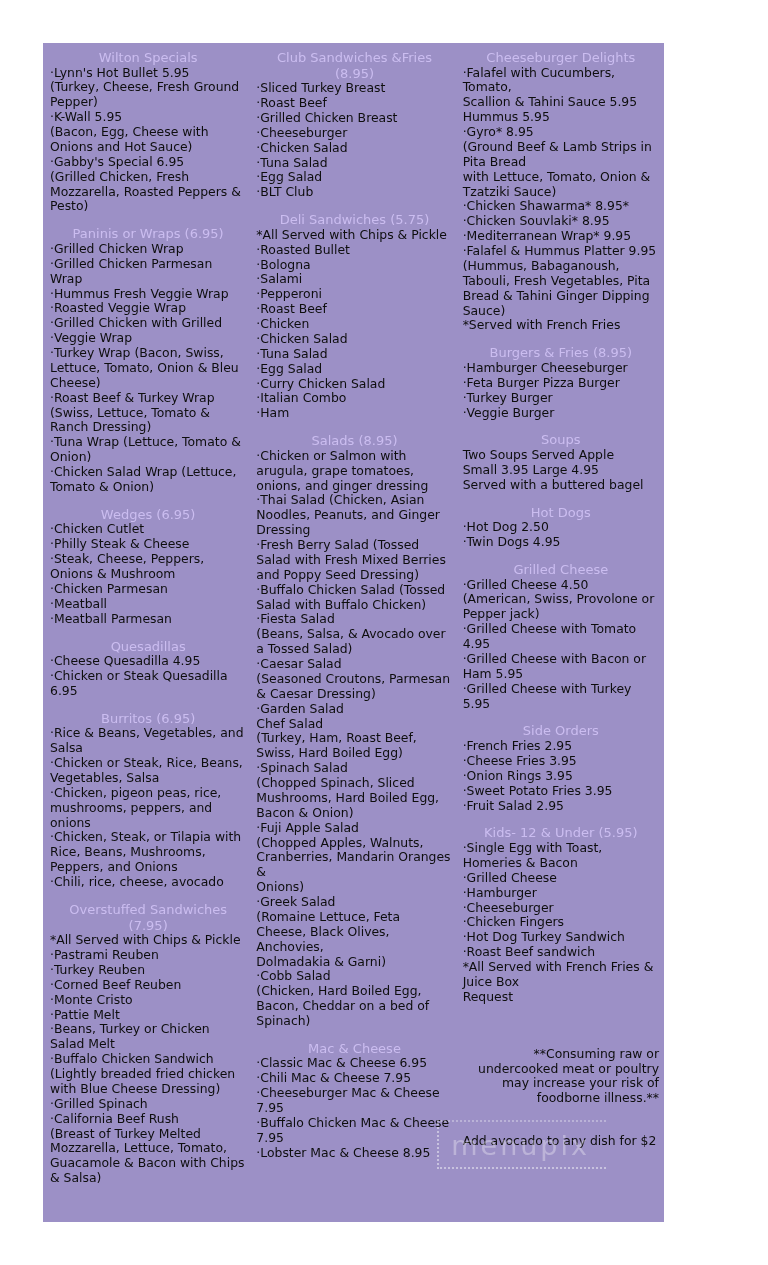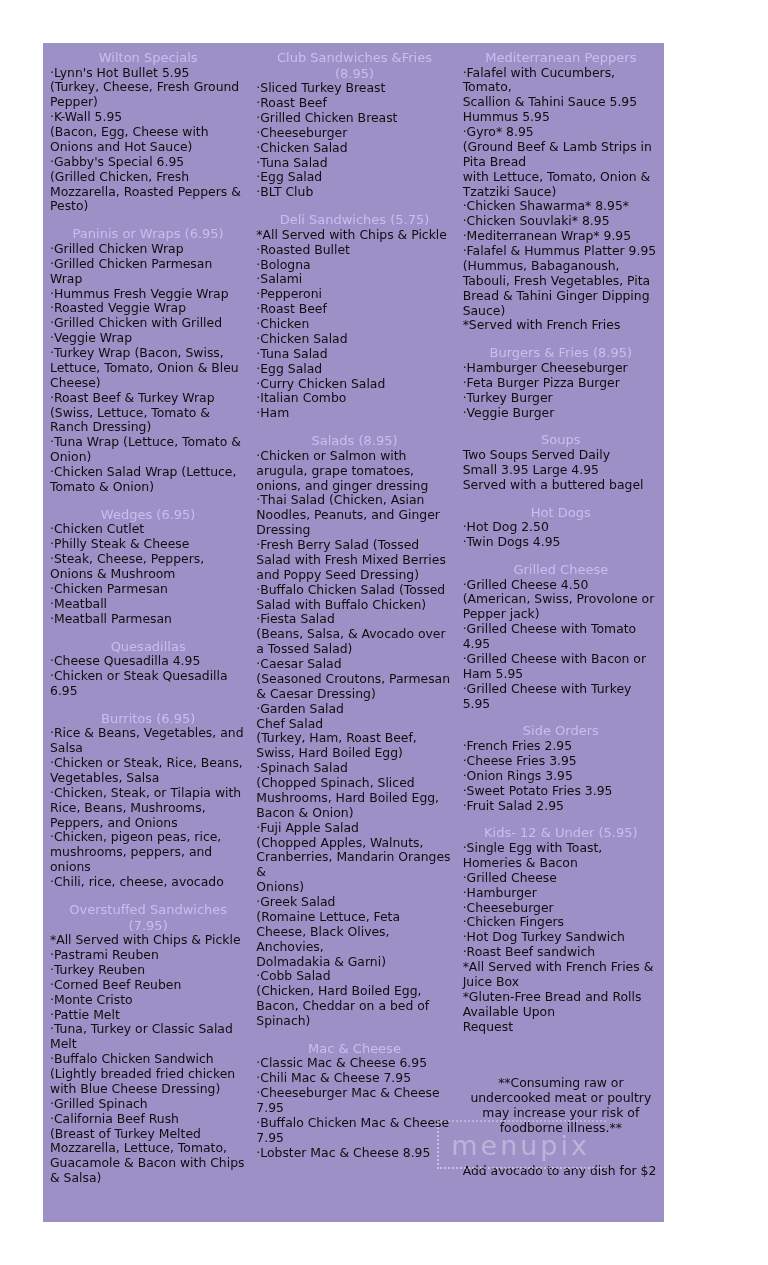--- a/index.html
+++ b/index.html
@@ -35,21 +35,21 @@
     white-space: pre-line;
     line-height: 1.2;
   }
   .item {
     margin: 0;
     font-size: 12.4px;
     line-height: 1.2;
     color: #0e0e0e;
     word-wrap: break-word;
   }
-  .section.center { text-align: center; }
+  .section.center { text-align: right; }
   .watermark {
     position: absolute;
     right: 58px; bottom: 53px;
     color: rgba(255,255,255,0.32);
     font-size: 27px;
     letter-spacing: 3px;
     border-left: 2px dotted rgba(255,255,255,0.45);
     border-bottom: 2px dotted rgba(255,255,255,0.45);
     border-top: 2px dotted rgba(255,255,255,0.30);
     padding: 8px 16px 6px 12px;
@@ -94,33 +94,33 @@
         </section>
         <section class="section">
           <h2 class="section-title">Quesadillas</h2>
           <p class="item">·Cheese Quesadilla 4.95</p>
           <p class="item">·Chicken or Steak Quesadilla 6.95</p>
         </section>
         <section class="section">
           <h2 class="section-title">Burritos (6.95)</h2>
           <p class="item">·Rice &amp; Beans, Vegetables, and Salsa</p>
           <p class="item">·Chicken or Steak, Rice, Beans, Vegetables, Salsa</p>
+          <p class="item">·Chicken, pigeon peas, rice, mushrooms, peppers, and onions</p>
           <p class="item">·Chicken, Steak, or Tilapia with Rice, Beans, Mushrooms, Peppers, and Onions</p>
-          <p class="item">·Chicken, pigeon peas, rice, mushrooms, peppers, and onions</p>
           <p class="item">·Chili, rice, cheese, avocado</p>
         </section>
         <section class="section">
           <h2 class="section-title">Overstuffed Sandwiches (7.95)</h2>
           <p class="item">*All Served with Chips &amp; Pickle</p>
           <p class="item">·Pastrami Reuben</p>
           <p class="item">·Turkey Reuben</p>
           <p class="item">·Corned Beef Reuben</p>
           <p class="item">·Monte Cristo</p>
           <p class="item">·Pattie Melt</p>
-          <p class="item">·Tuna, Turkey or Classic Salad Melt</p>
+          <p class="item">·Beans, Turkey or Chicken Salad Melt</p>
           <p class="item">·Buffalo Chicken Sandwich (Lightly breaded fried chicken with Blue Cheese Dressing)</p>
           <p class="item">·Grilled Spinach</p>
           <p class="item">·California Beef Rush</p>
           <p class="item">(Breast of Turkey Melted Mozzarella, Lettuce, Tomato, Guacamole &amp; Bacon with Chips &amp; Salsa)</p>
         </section>
       </div>
       <div class="column">
         <section class="section">
           <h2 class="section-title">Club Sandwiches &amp;Fries
 (8.95)</h2>
@@ -178,21 +178,21 @@
           <h2 class="section-title">Mac &amp; Cheese</h2>
           <p class="item">·Classic Mac &amp; Cheese 6.95</p>
           <p class="item">·Chili Mac &amp; Cheese 7.95</p>
           <p class="item">·Cheeseburger Mac &amp; Cheese 7.95</p>
           <p class="item">·Buffalo Chicken Mac &amp; Cheese 7.95</p>
           <p class="item">·Lobster Mac &amp; Cheese 8.95</p>
         </section>
       </div>
       <div class="column">
         <section class="section">
-          <h2 class="section-title">Mediterranean Peppers</h2>
+          <h2 class="section-title">Cheeseburger Delights</h2>
           <p class="item">·Falafel with Cucumbers, Tomato,</p>
           <p class="item">Scallion &amp; Tahini Sauce 5.95</p>
           <p class="item">Hummus 5.95</p>
           <p class="item">·Gyro* 8.95</p>
           <p class="item">(Ground Beef &amp; Lamb Strips in Pita Bread</p>
           <p class="item">with Lettuce, Tomato, Onion &amp; Tzatziki Sauce)</p>
           <p class="item">·Chicken Shawarma* 8.95*</p>
           <p class="item">·Chicken Souvlaki* 8.95</p>
           <p class="item">·Mediterranean Wrap* 9.95</p>
           <p class="item">·Falafel &amp; Hummus Platter 9.95</p>
@@ -201,21 +201,21 @@
         </section>
         <section class="section">
           <h2 class="section-title">Burgers &amp; Fries (8.95)</h2>
           <p class="item">·Hamburger Cheeseburger</p>
           <p class="item">·Feta Burger Pizza Burger</p>
           <p class="item">·Turkey Burger</p>
           <p class="item">·Veggie Burger</p>
         </section>
         <section class="section">
           <h2 class="section-title">Soups</h2>
-          <p class="item">Two Soups Served Daily</p>
+          <p class="item">Two Soups Served Apple</p>
           <p class="item">Small 3.95 Large 4.95</p>
           <p class="item">Served with a buttered bagel</p>
         </section>
         <section class="section">
           <h2 class="section-title">Hot Dogs</h2>
           <p class="item">·Hot Dog 2.50</p>
           <p class="item">·Twin Dogs 4.95</p>
         </section>
         <section class="section">
           <h2 class="section-title">Grilled Cheese</h2>
@@ -236,21 +236,20 @@
         <section class="section">
           <h2 class="section-title">Kids- 12 &amp; Under (5.95)</h2>
           <p class="item">·Single Egg with Toast, Homeries &amp; Bacon</p>
           <p class="item">·Grilled Cheese</p>
           <p class="item">·Hamburger</p>
           <p class="item">·Cheeseburger</p>
           <p class="item">·Chicken Fingers</p>
           <p class="item">·Hot Dog Turkey Sandwich</p>
           <p class="item">·Roast Beef sandwich</p>
           <p class="item">*All Served with French Fries &amp; Juice Box</p>
-          <p class="item">*Gluten-Free Bread and Rolls Available Upon</p>
           <p class="item">Request</p>
         </section>
         <section class="section center" style="margin-top: 42px;">
           <p class="item">**Consuming raw or undercooked meat or poultry may increase your risk of foodborne illness.**</p>
         </section>
         <section class="section" style="margin-top: 28px;">
           <p class="item">Add avocado to any dish for $2</p>
         </section>
       </div>
     </div>

